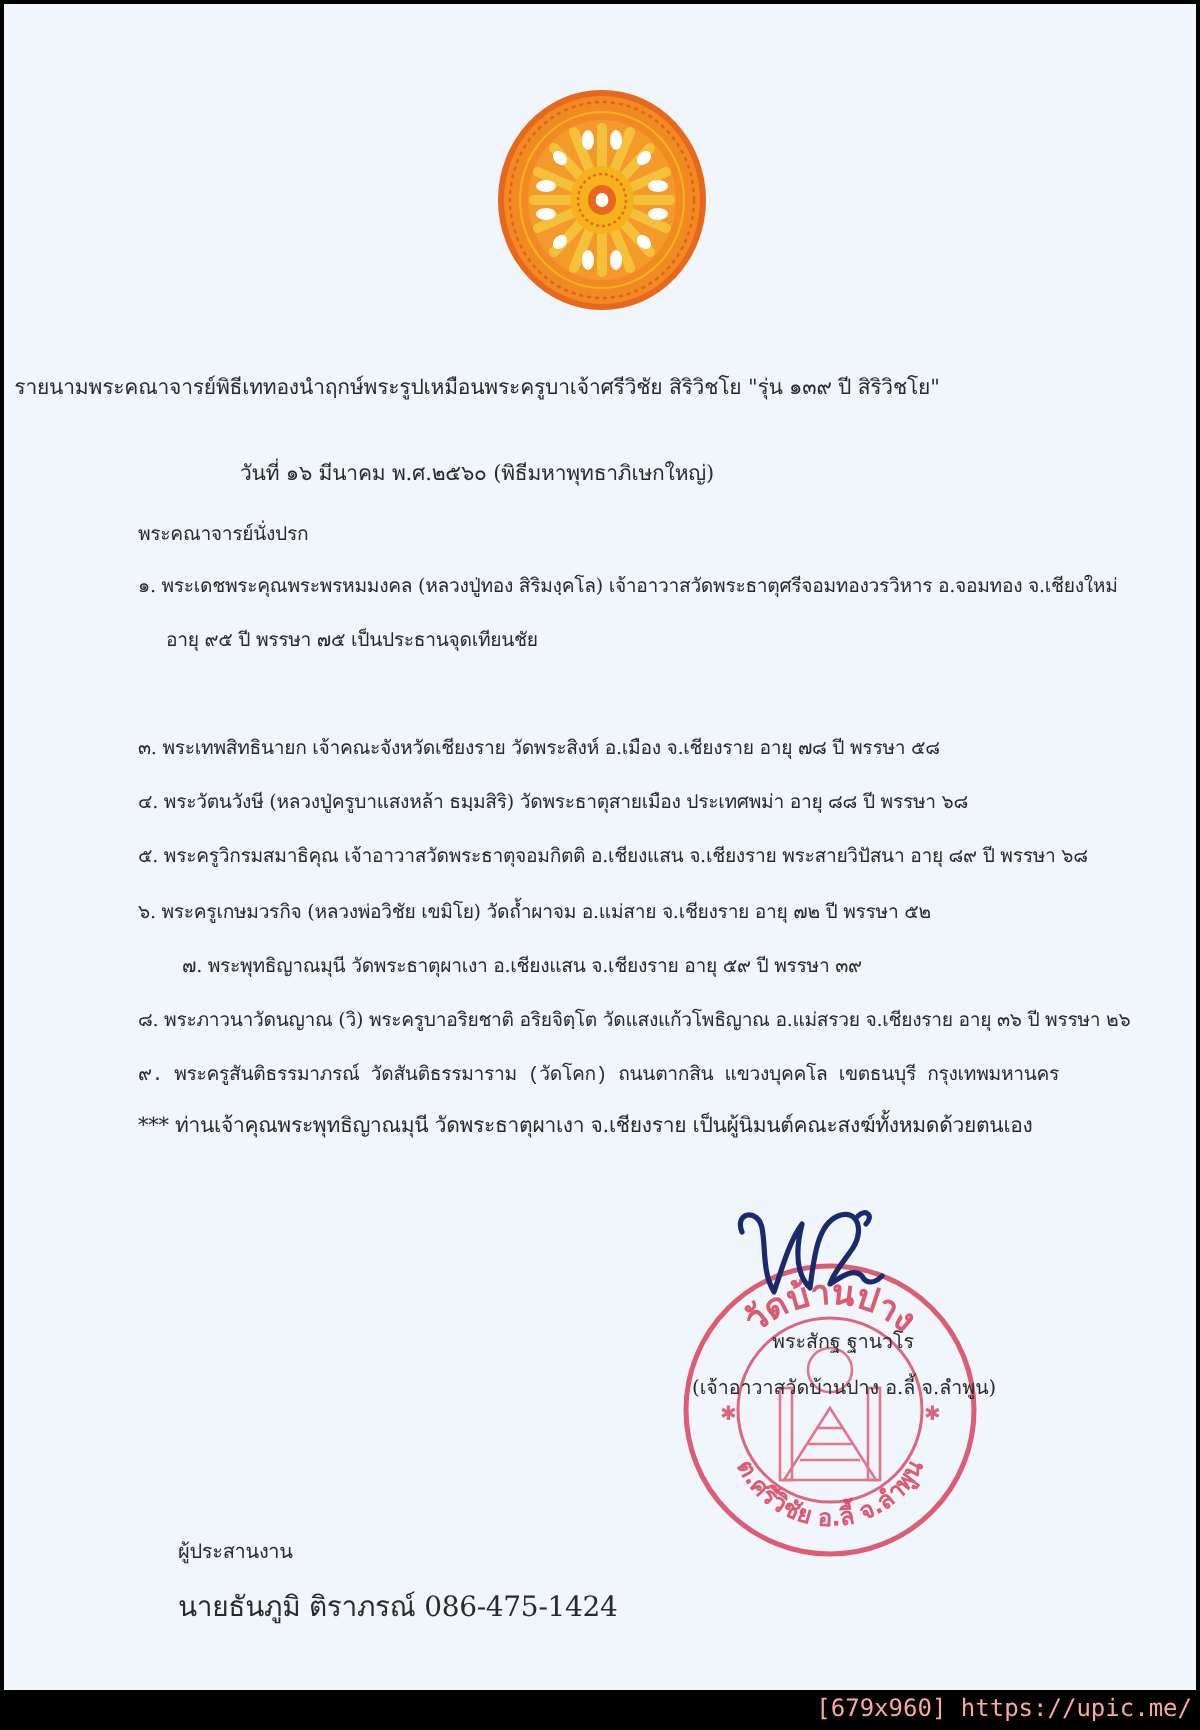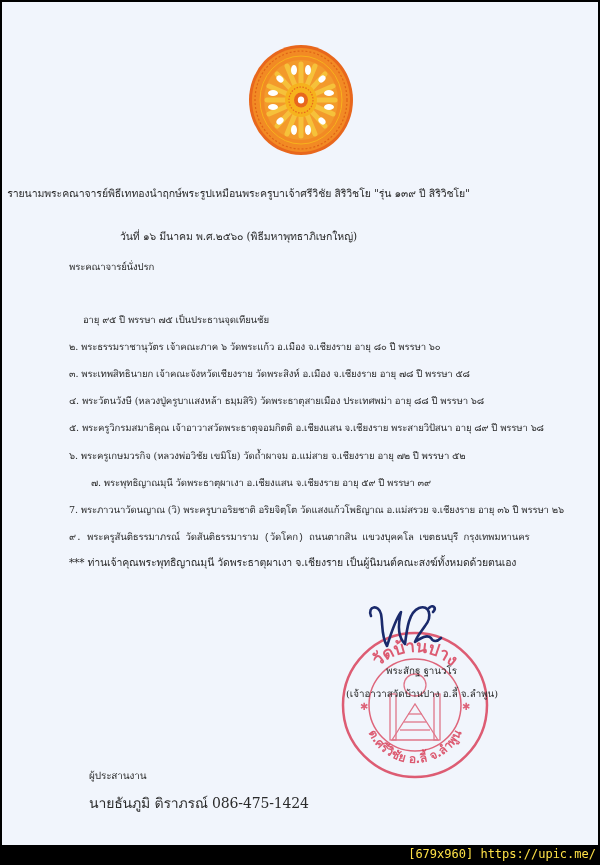--- a/index.html
+++ b/index.html
@@ -24,21 +24,21 @@
     .note { font-size: 10.5px; }
     .sig-name, .sig-role {
       position: absolute; font-size: 9.8px; white-space: nowrap; color: #2a2a2a; text-align: center;
     }
     .stamp { position: absolute; left: 338px; top: 628px; width: 150px; height: 150px; }
     .signature { position: absolute; left: 365px; top: 596px; width: 80px; height: 55px; }
     .footer-bar {
       position: absolute; left: 0; top: 845px; width: 600px; height: 20px; background: #000;
     }
     .watermark {
-      position: absolute; right: 4px; top: 2px; color: #fde047; font-size: 12px;
+      position: absolute; right: 4px; top: 2px; color: #fca5a5; font-size: 12px;
       font-family: "DejaVu Sans Mono", monospace; white-space: nowrap;
     }
   </style>
 </head>
 <body>
 
 <div class="paper">
 
   <svg class="logo" viewBox="0 0 108 112">
     <ellipse cx="54" cy="56" rx="52" ry="55" fill="#e8671c"></ellipse>
@@ -82,28 +82,28 @@
     <ellipse cx="54" cy="56" rx="12" ry="13" fill="none" stroke="#e8671c" stroke-width="1.2" stroke-dasharray="1.5 1.5"></ellipse>
     <ellipse cx="54" cy="56" rx="7" ry="7.5" fill="#e8671c"></ellipse>
     <ellipse cx="54" cy="56" rx="3.2" ry="3.5" fill="#ffffff"></ellipse>
   </svg>
 
   <div class="title" style="top:183px;">รายนามพระคณาจารย์พิธีเททองนำฤกษ์พระรูปเหมือนพระครูบาเจ้าศรีวิชัย สิริวิชโย "รุ่น ๑๓๙ ปี สิริวิชโย"</div>
   <div class="title" style="top:226px;">วันที่ ๑๖ มีนาคม พ.ศ.๒๕๖๐ (พิธีมหาพุทธาภิเษกใหญ่)</div>
 
   <div class="line" style="left:67px; top:257px;">พระคณาจารย์นั่งปรก</div>
 
+  <div class="line" style="left:67px; top:283px;">๑. พระเดชพระคุณพระพรหมมงคล (หลวงปู่ทอง สิริมงฺคโล) เจ้าอาวาสวัดพระธาตุศรีจอมทองวรวิหาร อ.จอมทอง จ.เชียงใหม่</div>
   <div class="line" style="left:81px; top:310px;">อายุ ๙๕ ปี พรรษา ๗๕ เป็นประธานจุดเทียนชัย</div>
-  <div class="line" style="left:67px; top:337px;">๒. พระธรรมราชานุวัตร เจ้าคณะภาค ๖ วัดพระแก้ว อ.เมือง จ.เชียงราย อายุ ๘๐ ปี พรรษา ๖๐</div>
   <div class="line" style="left:67px; top:364px;">๓. พระเทพสิทธินายก เจ้าคณะจังหวัดเชียงราย วัดพระสิงห์ อ.เมือง จ.เชียงราย อายุ ๗๘ ปี พรรษา ๕๘</div>
   <div class="line" style="left:67px; top:391px;">๔. พระวัตนวังษี (หลวงปู่ครูบาแสงหล้า ธมฺมสิริ) วัดพระธาตุสายเมือง ประเทศพม่า อายุ ๘๘ ปี พรรษา ๖๘</div>
   <div class="line" style="left:67px; top:418px;">๕. พระครูวิกรมสมาธิคุณ เจ้าอาวาสวัดพระธาตุจอมกิตติ อ.เชียงแสน จ.เชียงราย พระสายวิปัสนา อายุ ๘๙ ปี พรรษา ๖๘</div>
   <div class="line" style="left:67px; top:446px;">๖. พระครูเกษมวรกิจ (หลวงพ่อวิชัย เขมิโย) วัดถ้ำผาจม อ.แม่สาย จ.เชียงราย อายุ ๗๒ ปี พรรษา ๕๒</div>
   <div class="line" style="left:67px; top:473px;margin-left:22px;">๗. พระพุทธิญาณมุนี วัดพระธาตุผาเงา อ.เชียงแสน จ.เชียงราย อายุ ๕๙ ปี พรรษา ๓๙</div>
-  <div class="line" style="left:67px; top:500px;">7. พระภาวนาวัดนญาณ (วิ) พระครูบาอริยชาติ อริยจิตฺโต วัดแสงแก้วโพธิญาณ อ.แม่สรวย จ.เชียงราย อายุ ๓๖ ปี พรรษา ๒๖</div>
+  <div class="line" style="left:67px; top:500px;">๘. พระภาวนาวัดนญาณ (วิ) พระครูบาอริยชาติ อริยจิตฺโต วัดแสงแก้วโพธิญาณ อ.แม่สรวย จ.เชียงราย อายุ ๓๖ ปี พรรษา ๒๖</div>
   <div class="line" style="left:67px; top:527px;font-family:Liberation Mono, monospace;">๙.  พระครูสันติธรรมาภรณ์ วัดสันติธรรมาราม (วัดโคก) ถนนตากสิน แขวงบุคคโล เขตธนบุรี กรุงเทพมหานคร</div>
 
   <div class="line note" style="left:67px; top:552px;">*** ท่านเจ้าคุณพระพุทธิญาณมุนี วัดพระธาตุผาเงา จ.เชียงราย เป็นผู้นิมนต์คณะสงฆ์ทั้งหมดด้วยตนเอง</div>
 
   <svg class="stamp" viewBox="0 0 150 150">
     <defs>
       <path id="arcTop" d="M 22 75 A 53 53 0 0 1 128 75"></path>
       <path id="arcBot" d="M 24 82 A 51 51 0 0 0 126 82"></path>
     </defs>
     <circle cx="75" cy="75" r="72" fill="none" stroke="#d9415a" stroke-width="2.5" opacity="0.85"></circle>

